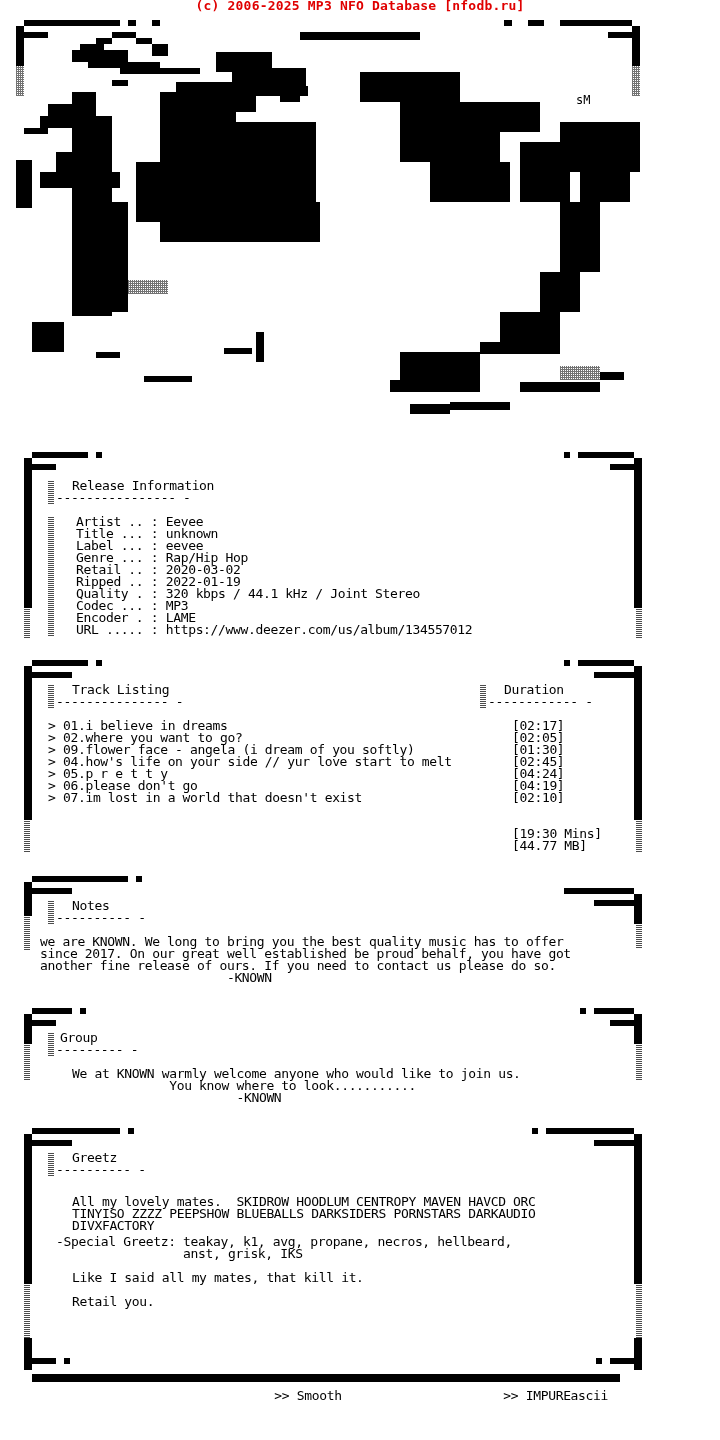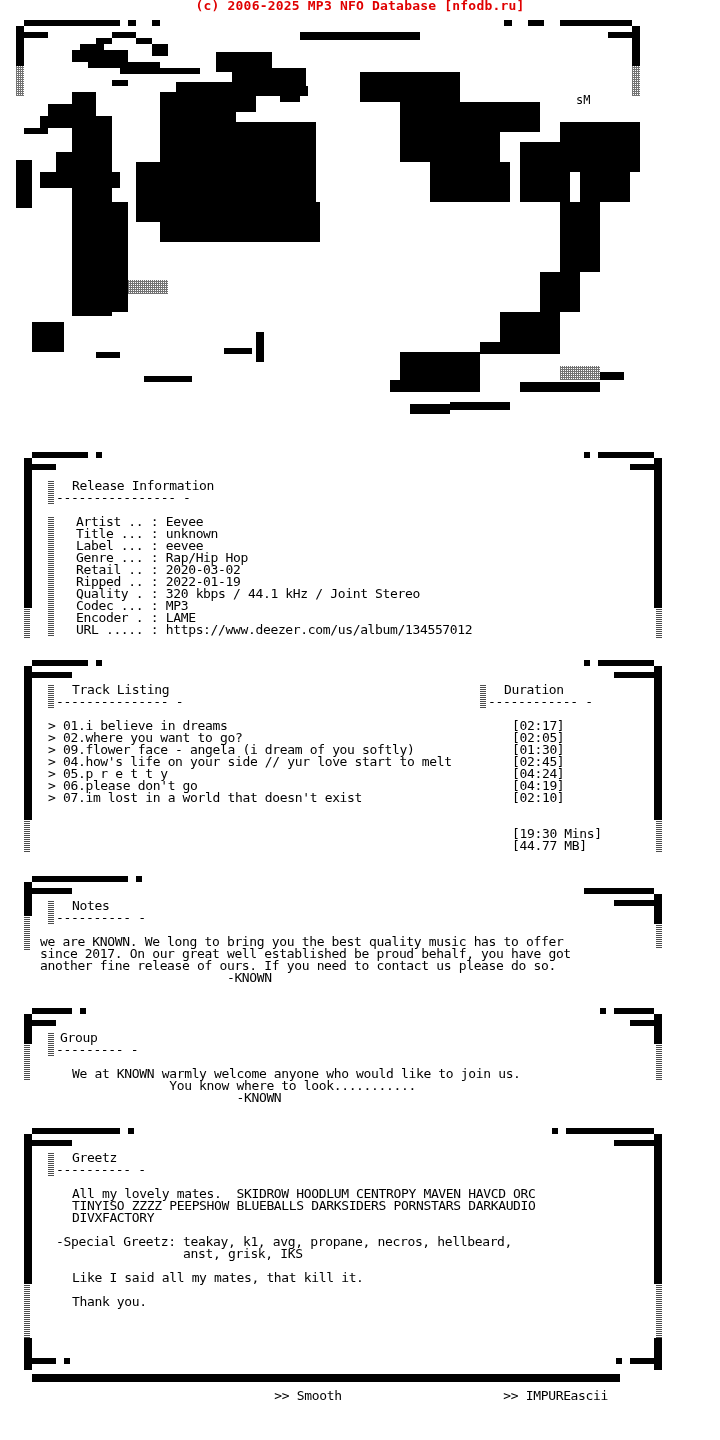--- a/index.html
+++ b/index.html
@@ -9,21 +9,21 @@
          font-size:13px; line-height:12px; color:#e00000; font-weight:bold; letter-spacing:0.2px; }
   .art { position:absolute; left:0; top:12px; width:720px; height:430px; }
   .blk { position:absolute; background:#000; }
   .dth { position:absolute;
          background-image:repeating-linear-gradient(0deg,#000 0 1px,transparent 1px 2px),
                           repeating-linear-gradient(90deg,#000 0 1px,transparent 1px 2px);
          opacity:.55; }
   .sig { position:absolute; left:576px; top:82px; font-size:12px; line-height:12px; }
   pre { margin:0; font-family:"DejaVu Sans Mono","Liberation Mono",monospace;
         font-size:13px; line-height:12px; letter-spacing:-0.35px; white-space:pre; }
-  .sect { position:absolute; left:24px; width:618px;padding-left:20px; }
+  .sect { position:absolute; left:24px; width:618px; }
   .frame-l { position:absolute; left:0; width:8px; background:#000; }
   .frame-r { position:absolute; right:0; width:8px; background:#000; }
   .corner-bar { position:absolute; height:6px; background:#000; }
   .dot { position:absolute; width:6px; height:6px; background:#000; }
   .dither-v { position:absolute; width:6px;
               background-image:repeating-linear-gradient(0deg,#000 0 1px,transparent 1px 2px);
               opacity:.7; }
   .tline { position:absolute; }
   .bottom-bar { position:absolute; left:32px; width:588px; height:8px; background:#000; }
   .credits { position:absolute; top:1390px; left:8px; width:600px; font-size:13px; line-height:12px;text-align:center; }
@@ -236,34 +236,34 @@
   <div class="corner-bar" style="right:8px;top:12px;width:40px"></div>
   <div class="dither-v" style="right:0;top:156px;height:60px"></div>
   <div class="frame-r" style="top:210px;height:32px"></div>
   <div class="corner-bar" style="left:8px;top:230px;width:24px"></div>
   <div class="dot" style="left:40px;top:230px"></div>
   <div class="corner-bar" style="right:8px;top:230px;width:24px"></div>
   <div class="dot" style="right:40px;top:230px"></div>
   <div class="dither-v" style="left:24px;top:24px;height:24px"></div>
   <pre class="tline" style="left:48px;top:24px">Greetz</pre>
   <pre class="tline" style="left:32px;top:36px">---------- -</pre>
-  <div class="tline" style="left:48px;top:60px">
+  <div class="tline" style="left:48px;top:68px">
     <pre>All my lovely mates.  SKIDROW HOODLUM CENTROPY MAVEN HAVCD ORC</pre>
     <pre>TINYISO ZZZZ PEEPSHOW BLUEBALLS DARKSIDERS PORNSTARS DARKAUDIO</pre>
     <pre>DIVXFACTORY</pre>
     <pre></pre>
   </div>
   <div class="tline" style="left:32px;top:108px">
     <pre>-Special Greetz: teakay, k1, avg, propane, necros, hellbeard,</pre>
     <pre>                 anst, grisk, IKS</pre>
   </div>
   <div class="tline" style="left:48px;top:144px">
     <pre>Like I said all my mates, that kill it.</pre>
     <pre> </pre>
-    <pre>Thank you.</pre>
+    <pre>Retail you.</pre>
   </div>
 </div>
 <div class="bottom-bar" style="top:1374px"></div>
 
 <div class="credits">
   <pre>&gt;&gt; Smooth</pre>
   <pre class="r">&gt;&gt; IMPUREascii</pre>
 </div>
 
 </body></html>

